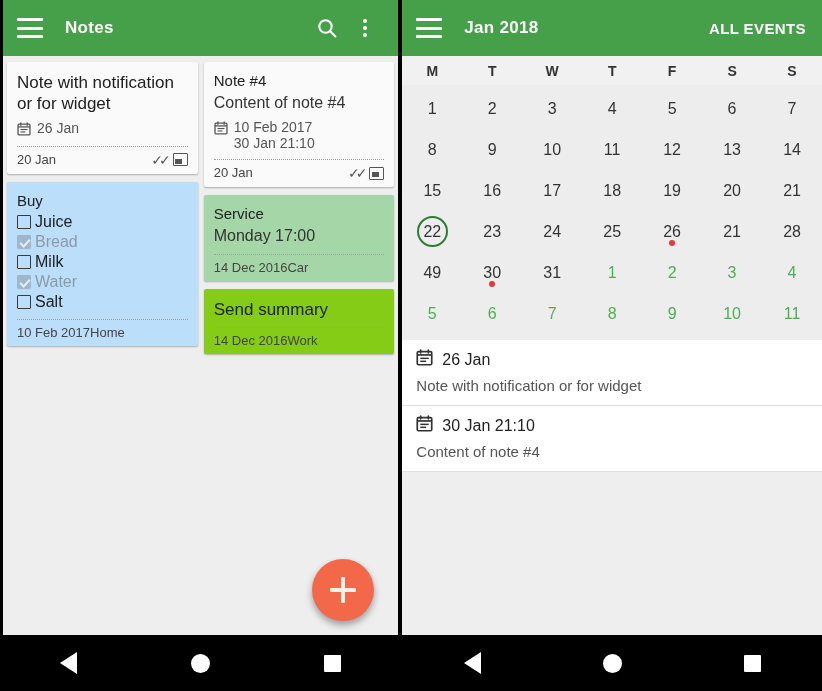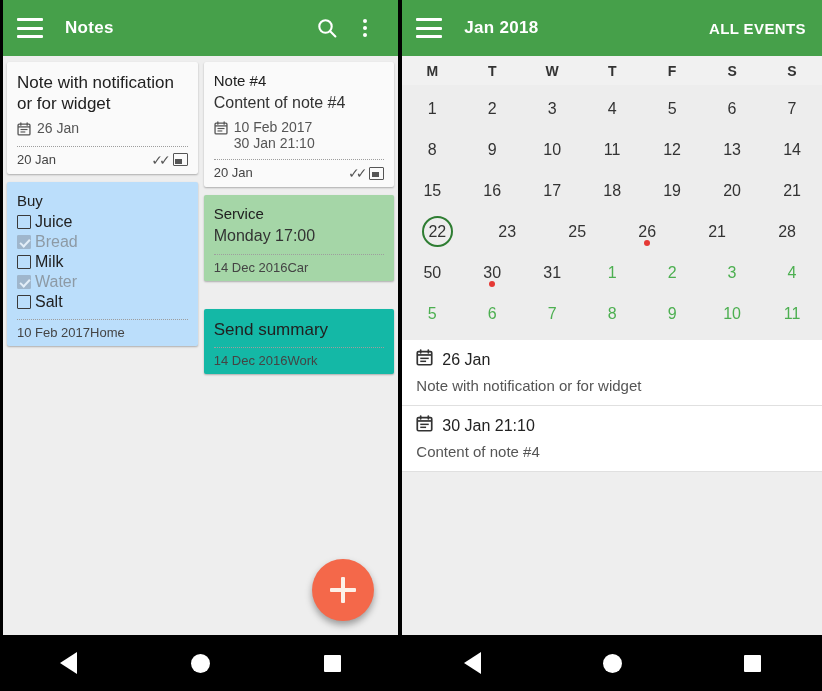--- a/index.html
+++ b/index.html
@@ -58,21 +58,21 @@
   .note-footer .grow { flex: 1 1 auto; }
   .foot-icons { display: flex; align-items: center; gap: 6px; }
 
   .ck-double { font-size: 14px; color: #555; letter-spacing: -4px; }
   .widget-ico { width: 15px; height: 13px; border: 1.6px solid #555; border-radius: 1px;
                 display: flex; align-items: flex-end; justify-content: flex-start; padding: 1.5px; }
   .widget-ico b { display: block; width: 7px; height: 5px; background: #555; }
 
   .note-blue  { background: #bbdefb; }
   .note-green { background: #a5d6a7; }
-  .note-red   { background: #14b8a6; margin-top: 20px; }
+  .note-red   { background: #84cc16; }
 
   .check-row { display: flex; align-items: center; gap: 4px; font-size: 16px;
                color: #212121; padding: 1px 0; }
   .cbox { width: 14px; height: 14px; border: 1.8px solid #3a3a3a; border-radius: 1px;
           flex: 0 0 auto; position: relative; }
   .check-row.done { color: #8d9aa5; }
   .check-row.done .cbox { background: #9fb6cc; border-color: #9fb6cc; }
   .check-row.done .cbox::after {
     content: ""; position: absolute; left: 3.5px; top: .5px; width: 4px; height: 8px;
     border: solid #e3eef8; border-width: 0 2px 2px 0; transform: rotate(43deg);
@@ -387,36 +387,39 @@
           </div>
         </div>
         <div class="cal-row">
           <div class="cal-cell today">
             <span class="num">22</span>
           </div>
           <div class="cal-cell">
             <span class="num">23</span>
           </div>
           <div class="cal-cell">
+            <span class="num">24</span>
+          </div>
+          <div class="cal-cell">
             <span class="num">25</span>
           </div>
           <div class="cal-cell">
             <span class="num">26</span>
             <span class="ev-dot"></span>
           </div>
           <div class="cal-cell">
             <span class="num">21</span>
           </div>
           <div class="cal-cell">
             <span class="num">28</span>
           </div>
         </div>
         <div class="cal-row">
           <div class="cal-cell">
-            <span class="num">50</span>
+            <span class="num">49</span>
           </div>
           <div class="cal-cell">
             <span class="num">30</span>
             <span class="ev-dot"></span>
           </div>
           <div class="cal-cell">
             <span class="num">31</span>
           </div>
           <div class="cal-cell other">
             <span class="num">1</span>

